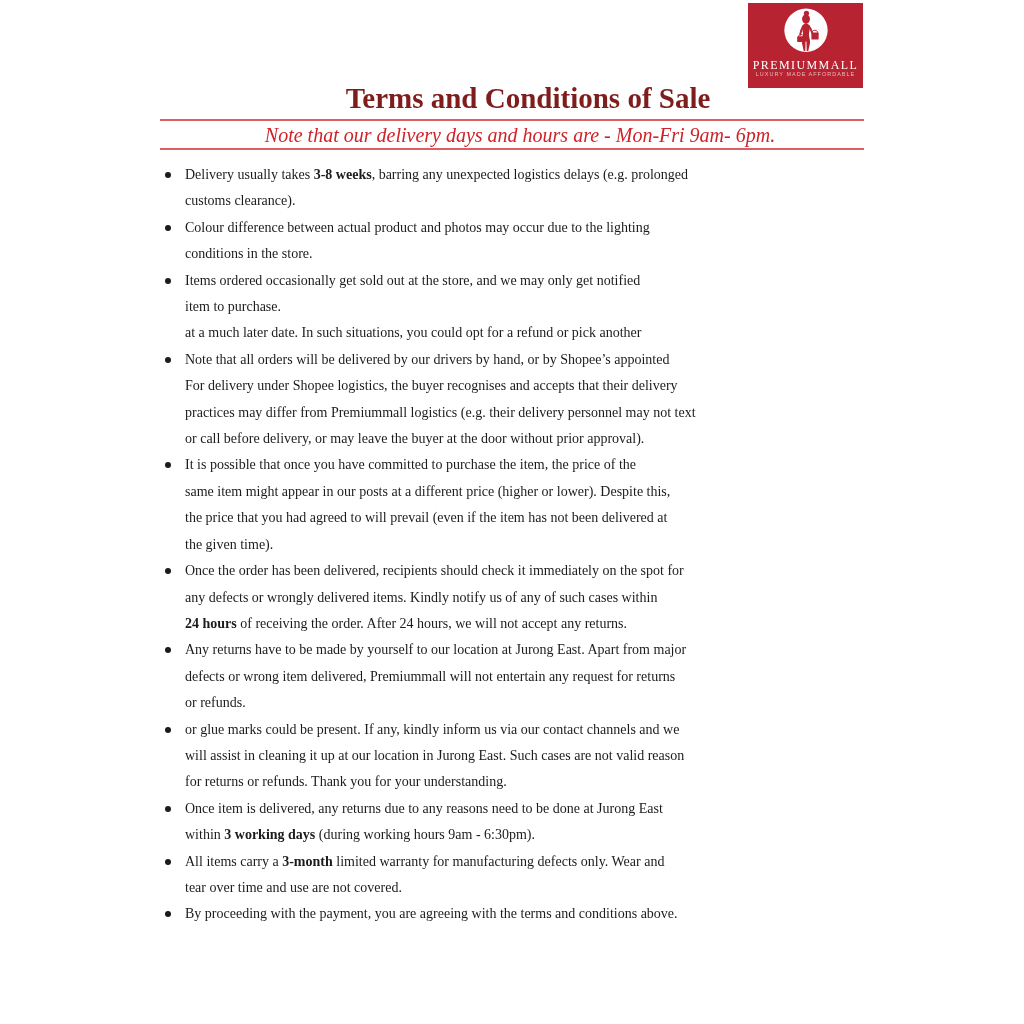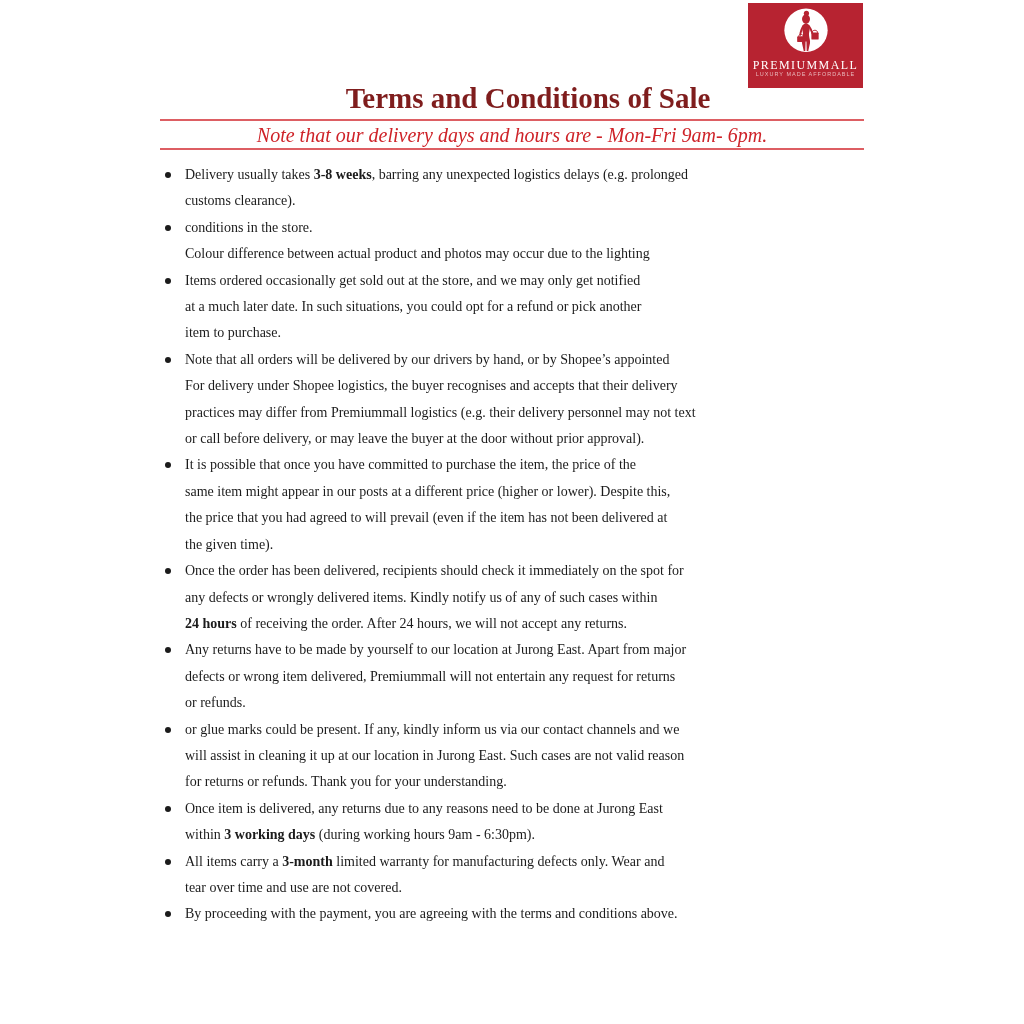--- a/index.html
+++ b/index.html
@@ -38,21 +38,21 @@
   }
 
   
   .rule {
     position: absolute; left: 160px; width: 704px; height: 2px;
     background: #dd5e63;
   }
   .rule-top { top: 119px; }
   .rule-bottom { top: 148px; }
   .note {
-    position: absolute; top: 124px; left: 160px; width: 704px;
+    position: absolute; top: 124px; left: 168px; width: 704px;
     text-align: center; font-style: italic; font-size: 20px;
     color: #ce2228; font-family: "Liberation Serif", serif;
   }
 
   
   .terms {
     position: absolute; top: 162px; left: 160px; width: 714px;
     margin: 0; padding: 0; list-style: none;
   }
   .terms li { position: relative; padding-left: 25px; }
@@ -99,28 +99,28 @@
   <div class="rule rule-bottom"></div>
 
   <ul class="terms">
       <li>
         <span class="bullet"></span>
         <div class="term-line"><span>Delivery usually takes </span><span class="bold">3-8 weeks</span><span>, barring any unexpected logistics delays (e.g. prolonged</span></div>
         <div class="term-line"><span>customs clearance).</span></div>
       </li>
       <li>
         <span class="bullet"></span>
+        <div class="term-line"><span>Colour difference between actual product and photos may occur due to the lighting</span></div>
         <div class="term-line"><span>conditions in the store.</span></div>
-        <div class="term-line"><span>Colour difference between actual product and photos may occur due to the lighting</span></div>
       </li>
       <li>
         <span class="bullet"></span>
         <div class="term-line"><span>Items ordered occasionally get sold out at the store, and we may only get notified</span></div>
+        <div class="term-line"><span>item to purchase.</span></div>
         <div class="term-line"><span>at a much later date. In such situations, you could opt for a refund or pick another</span></div>
-        <div class="term-line"><span>item to purchase.</span></div>
       </li>
       <li>
         <span class="bullet"></span>
         <div class="term-line"><span>Note that all orders will be delivered by our drivers by hand, or by Shopee’s appointed</span></div>
         <div class="term-line"><span>For delivery under Shopee logistics, the buyer recognises and accepts that their delivery</span></div>
         <div class="term-line"><span>practices may differ from Premiummall logistics (e.g. their delivery personnel may not text</span></div>
         <div class="term-line"><span>or call before delivery, or may leave the buyer at the door without prior approval).</span></div>
       </li>
       <li>
         <span class="bullet"></span>

